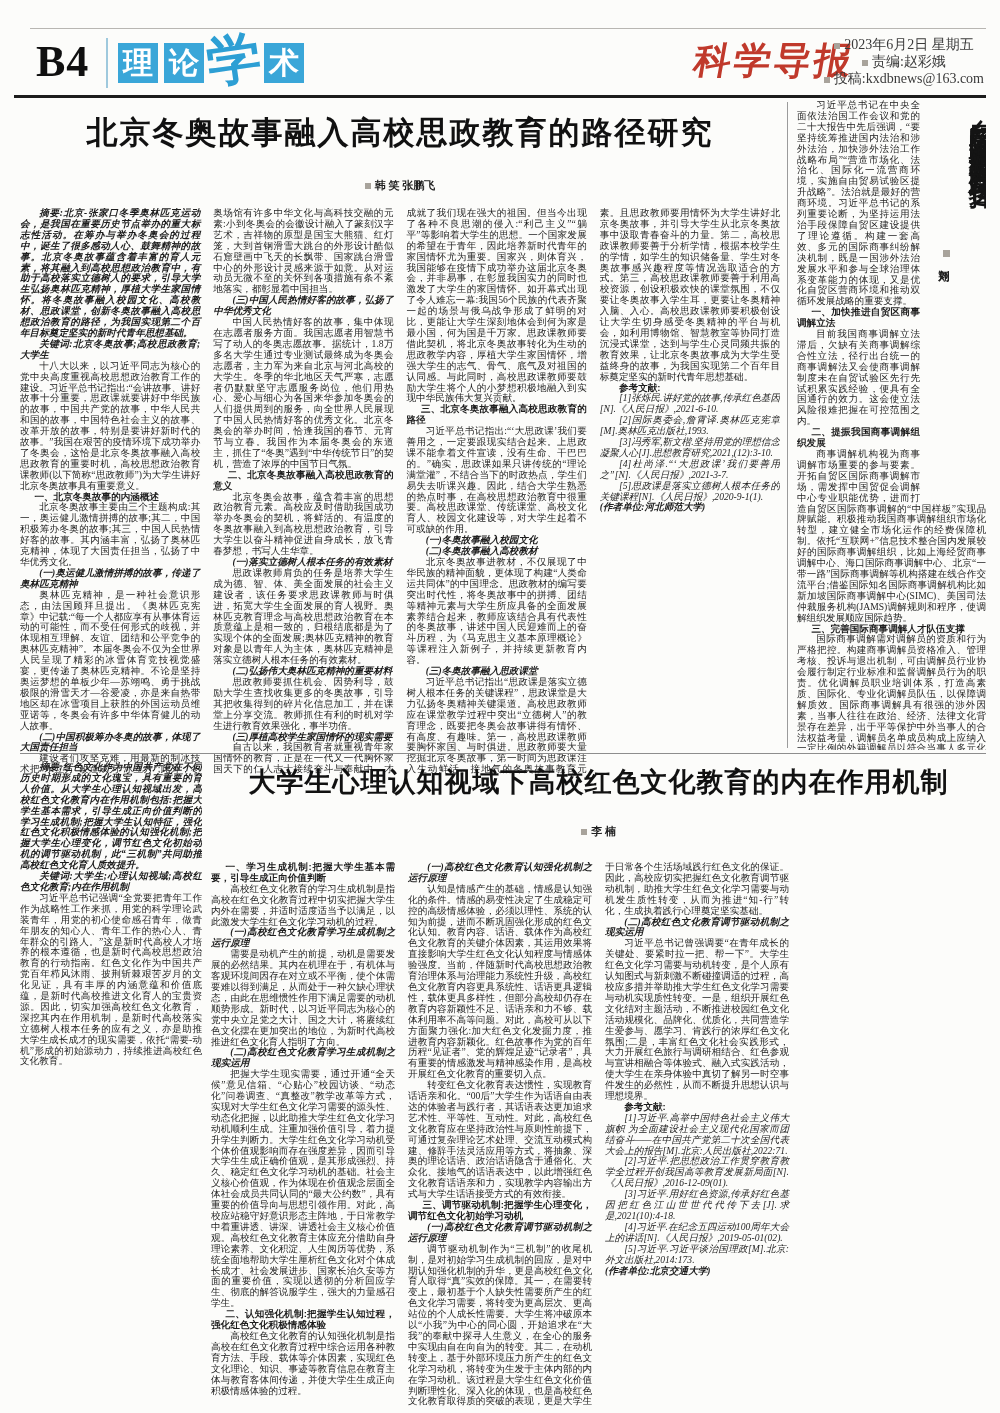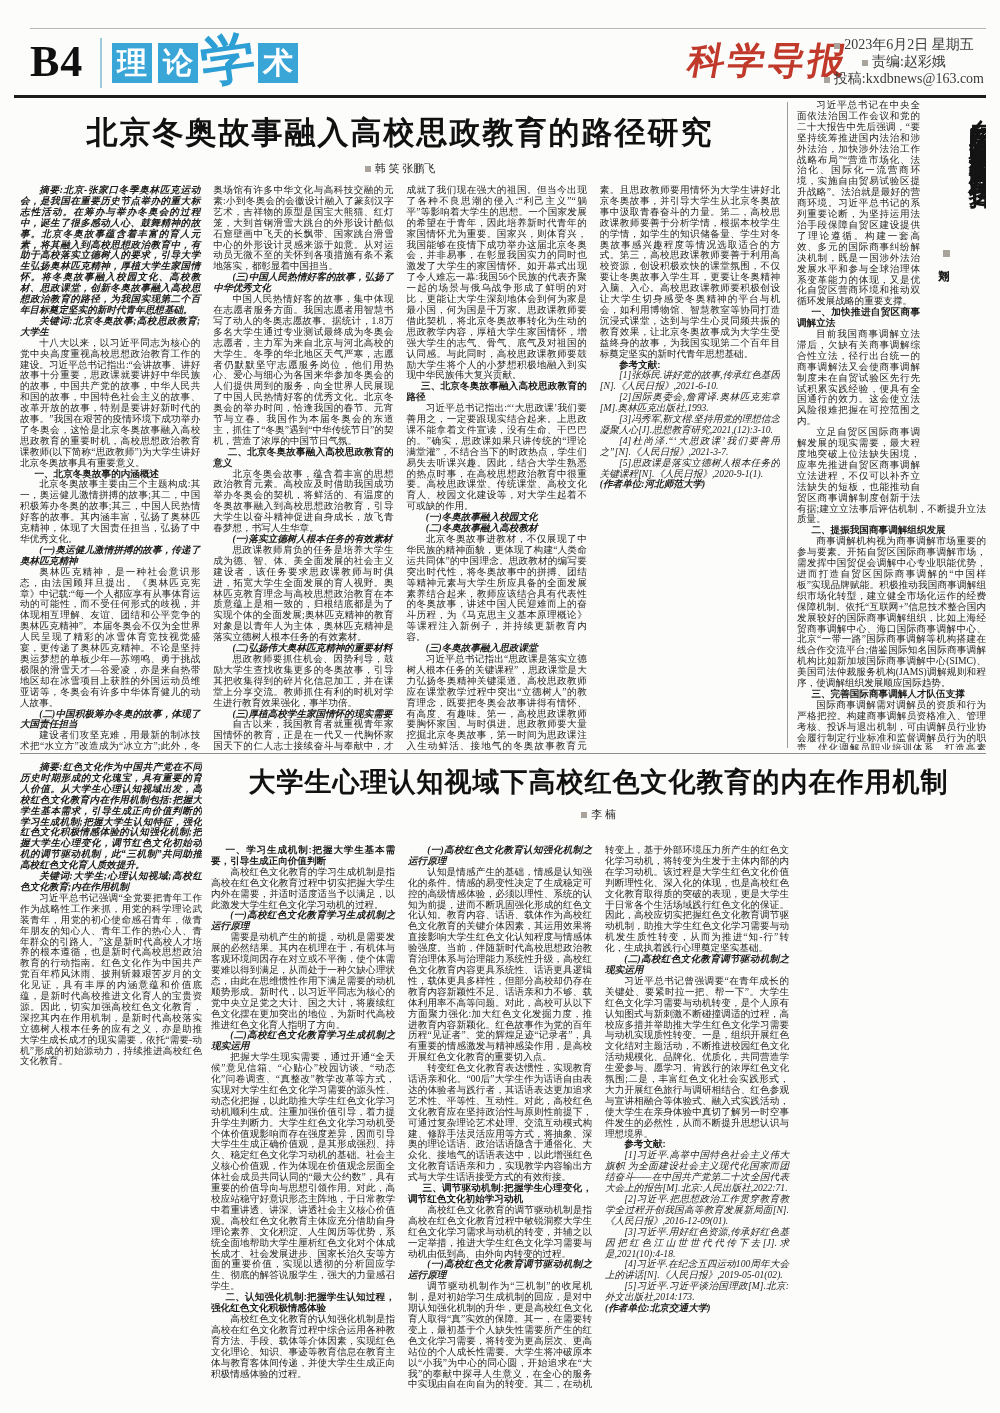--- a/index.html
+++ b/index.html
@@ -1,20 +1,20 @@
 <!DOCTYPE html>
 <html><head>
 <meta charset="utf-8">
 <style>
   html,body{margin:0;padding:0;background:#e8e8e6;}
   #page{position:relative;width:1000px;height:1413px;margin:0 auto;background:#fcfcfa;overflow:hidden;
         font-family:"Liberation Serif","DejaVu Serif",serif;color:#222;}
   
   .top-rule{position:absolute;top:28px;left:30px;right:14px;border-top:1px solid #b8b6b2;}
-  .header{position:absolute;top:34px;left:28px;right:16px;height:58px;}
+  .header{position:absolute;top:34px;left:34px;right:16px;height:58px;}
   .pageno{position:absolute;left:2px;top:2px;font-size:44px;font-weight:bold;letter-spacing:1px;color:#101010;}
   .hdr-div{position:absolute;left:72px;top:4px;height:50px;border-left:2px solid #9fc9dd;}
   .tiles{position:absolute;left:84px;top:6px;display:flex;align-items:center;}
   .tile{width:40px;height:40px;background:#3aa6d8;color:#fff;font-size:30px;font-weight:bold;
         display:flex;align-items:center;justify-content:center;margin-right:6px;font-family:"Liberation Sans",sans-serif;}
   .tile.fancy{background:transparent;color:#2d9fd4;font-size:54px;width:48px;height:52px;
         transform:rotate(-8deg);font-family:"Liberation Serif",serif;margin-top:-6px;}
   .masthead{position:absolute;left:660px;top:2px;font-size:37px;font-weight:bold;color:#c0392b;
         transform:skewX(-10deg);letter-spacing:3px;white-space:nowrap;}
   .dateblock{position:absolute;right:0;top:2px;font-size:14px;line-height:17px;color:#3a3a3a;text-align:center;}
@@ -28,22 +28,22 @@
   .h2{font-weight:bold;font-style:italic;text-indent:2em;}
   .abstract{font-style:italic;font-weight:600;text-indent:2em;}
   .keywords{font-style:italic;font-weight:700;text-indent:2em;}
   .refhead{font-weight:bold;text-indent:2em;font-family:"Liberation Sans",sans-serif;}
   .ref{font-style:italic;text-indent:2em;}
   .author{text-align:left;font-style:italic;font-weight:600;padding-right:4px;}
   
   .article1{position:absolute;top:112px;left:20px;width:760px;}
   .a1-title{text-align:center;font-size:31px;font-weight:bold;letter-spacing:2px;color:#111;
         font-family:"Liberation Sans",sans-serif;white-space:nowrap;}
-  .byline{text-align:center;font-size:11px;color:#222;margin-top:7px;font-weight:normal;}
-  .a1-body{margin-top:9px;height:578px;column-count:4;column-gap:13px;column-fill:auto;overflow:hidden;}
+  .byline{text-align:center;font-size:11px;color:#222;margin-top:24px;font-weight:bold;}
+  .a1-body{margin-top:15px;height:578px;column-count:4;column-gap:13px;column-fill:auto;overflow:hidden;}
   .vrule{position:absolute;top:102px;left:787px;height:646px;border-left:1px solid #9b9b9b;}
   
   .sidebar{position:absolute;top:100px;left:797px;width:189px;height:650px;overflow:hidden;}
   .sb-float{float:right;width:60px;height:396px;margin-left:6px;position:relative;}
   .sb-title{position:absolute;right:0;top:0;height:100%;writing-mode:vertical-rl;
         font-size:25px;font-weight:600;letter-spacing:4px;color:#141414;}
   .sb-byline{position:absolute;right:36px;top:150px;writing-mode:vertical-rl;font-size:11px;font-weight:bold;}
   .sb-byline .sq{width:7px;height:7px;margin:0 0 4px 0;}
   
   .hsep{position:absolute;top:753px;left:20px;right:14px;border-top:1px solid #8d8d8d;}
@@ -125,21 +125,20 @@
 
   <div class="sidebar bodytext">
     <div class="sb-float">
       <div class="sb-title">自贸区国际商事调解机制构建路径选择</div>
       <div class="sb-byline"><span class="sq"></span><span>刘翔</span></div>
     </div>
     <div>
         <div class="blk para">习近平总书记在中央全面依法治国工作会议和党的二十大报告中先后强调，“要坚持统筹推进国内法治和涉外法治，加快涉外法治工作战略布局”“营造市场化、法治化、国际化一流营商环境，实施自由贸易试验区提升战略”。法治就是最好的营商环境。习近平总书记的系列重要论断，为坚持运用法治手段保障自贸区建设提供了理论遵循。构建一套高效、多元的国际商事纠纷解决机制，既是一国涉外法治发展水平和参与全球治理体系变革能力的体现，又是优化自贸区营商环境和推动双循环发展战略的重要支撑。</div>
         <div class="blk h1">一、加快推进自贸区商事调解立法</div>
         <div class="blk para">目前我国商事调解立法滞后，欠缺有关商事调解综合性立法，径行出台统一的商事调解法又会使商事调解制度未在自贸试验区先行先试积累实践经验，便具有全国通行的效力。这会使立法风险很难把握在可控范围之内。</div>
-        <div class="blk para">立足自贸区国际商事调解发展的现实需要，最大程度地突破上位法缺失困境，应率先推进自贸区商事调解立法进程，不仅可以补齐立法缺失的短板，也能推动自贸区商事调解制度创新于法有据;建立立法事后评估机制，不断提升立法质量。</div>
         <div class="blk h1">二、提振我国商事调解组织发展</div>
         <div class="blk para">商事调解机构视为商事调解市场重要的参与要素。开拓自贸区国际商事调解市场，需发挥中国贸促会调解中心专业职能优势，进而打造自贸区国际商事调解的“中国样板”实现品牌赋能。积极推动我国商事调解组织市场化转型，建立健全市场化运作的经费保障机制。依托“互联网+”信息技术整合国内发展较好的国际商事调解组织，比如上海经贸商事调解中心、海口国际商事调解中心、北京“一带一路”国际商事调解等机构搭建在线合作交流平台;借鉴国际知名国际商事调解机构比如新加坡国际商事调解中心(SIMC)、美国司法仲裁服务机构(JAMS)调解规则和程序，使调解组织发展顺应国际趋势。</div>
         <div class="blk h1">三、完善国际商事调解人才队伍支撑</div>
         <div class="blk para">国际商事调解需对调解员的资质和行为严格把控。构建商事调解员资格准入、管理考核、投诉与退出机制，可由调解员行业协会履行制定行业标准和监督调解员行为的职责。优化调解员职业培训体系，打造高素质、国际化、专业化调解员队伍，以保障调解质效。国际商事调解具有很强的涉外因素，当事人往往在政治、经济、法律文化背景存在差异，出于平等保护中外当事人的合法权益考量，调解员名单成员构成上应纳入一定比例的外籍调解员以符合当事人多元化利益需求，强化国际商事纠纷解决人才服务保障。</div>
       </div>
   </div>
 
   <div class="hsep"></div>
 
   <div class="article3">
@@ -157,21 +156,20 @@
           <div class="blk h2">(一)高校红色文化教育学习生成机制之运行原理</div>
           <div class="blk para">需要是动机产生的前提，动机是需要发展的必然结果。其内在机理在于，有机体与客观环境间因存在对立或不平衡，使个体需要难以得到满足，从而处于一种欠缺心理状态，由此在思维惯性作用下满足需要的动机顺势形成。新时代，以习近平同志为核心的党中央立足党之大计、国之大计，将赓续红色文化摆在更加突出的地位，为新时代高校推进红色文化育人指明了方向。</div>
           <div class="blk h2">(二)高校红色文化教育学习生成机制之现实运用</div>
           <div class="blk para">把握大学生现实需要，通过开通“全天候”意见信箱、“心贴心”校园访谈、“动态化”问卷调查、“真整改”教学改革等方式，实现对大学生红色文化学习需要的源头性、动态化把握，以此助推大学生红色文化学习动机顺利生成。注重加强价值引导，着力提升学生判断力。大学生红色文化学习动机受个体价值观影响而存在强度差异，因而引导大学生生成正确价值观，是其形成强烈、持久、稳定红色文化学习动机的基础。社会主义核心价值观，作为体现在价值观念层面全体社会成员共同认同的“最大公约数”，具有重要的价值导向与思想引领作用。对此，高校应站稳守好意识形态主阵地，于日常教学中着重讲透、讲深、讲透社会主义核心价值观。高校红色文化教育主体应充分借助自身理论素养、文化积淀、人生阅历等优势，系统全面地帮助大学生厘析红色文化对个体成长成才、社会发展进步、国家长治久安等方面的重要价值，实现以透彻的分析回应学生、彻底的解答说服学生，强大的力量感召学生。</div>
           <div class="blk h1">二、认知强化机制:把握学生认知过程，强化红色文化积极情感体验</div>
           <div class="blk para">高校红色文化教育的认知强化机制是指高校在红色文化教育过程中综合运用各种教育方法、手段、载体等介体因素，实现红色文化理论、知识、事迹等教育信息在教育主体与教育客体间传递，并使大学生生成正向积极情感体验的过程。</div>
           <div class="blk h2">(一)高校红色文化教育认知强化机制之运行原理</div>
           <div class="blk para">认知是情感产生的基础，情感是认知强化的条件。情感的易变性决定了生成稳定可控的高级情感体验，必须以理性、系统的认知为前提，进而不断巩固强化形成的红色文化认知。教育内容、话语、载体作为高校红色文化教育的关键介体因素，其运用效果将直接影响大学生红色文化认知程度与情感体验强度。当前，伴随新时代高校思想政治教育治理体系与治理能力系统性升级，高校红色文化教育内容更具系统性、话语更具逻辑性，载体更具多样性，但部分高校却仍存在教育内容新颖性不足、话语亲和力不够、载体利用率不高等问题。对此，高校可从以下方面聚力强化:加大红色文化发掘力度，推进教育内容新颖化。红色故事作为党的百年历程“见证者”、党的辉煌足迹“记录者”，具有重要的情感激发与精神感染作用，是高校开展红色文化教育的重要切入点。</div>
           <div class="blk para">转变红色文化教育表达惯性，实现教育话语亲和化。“00后”大学生作为话语自由表达的体验者与践行者，其话语表达更加追求艺术性、平等性、互动性。对此，高校红色文化教育应在坚持政治性与原则性前提下，可通过复杂理论艺术处理、交流互动模式构建、修辞手法灵活应用等方式，将抽象、深奥的理论话语、政治话语隐含于通俗化、大众化、接地气的话语表达中，以此增强红色文化教育话语亲和力，实现教学内容输出方式与大学生话语接受方式的有效衔接。</div>
           <div class="blk h1">三、调节驱动机制:把握学生心理变化，调节红色文化初始学习动机</div>
-          <div class="blk para">高校红色文化教育的调节驱动机制是指高校在红色文化教育过程中敏锐洞察大学生红色文化学习需求与动机的转变，并辅之以一定举措，推进大学生红色文化学习需要与动机由低到高、由外向内转变的过程。</div>
           <div class="blk h2">(一)高校红色文化教育调节驱动机制之运行原理</div>
           <div class="blk para">调节驱动机制作为“三机制”的收尾机制，是对初始学习生成机制的回应，是对中期认知强化机制的升华，更是高校红色文化育人取得“真”实效的保障。其一，在需要转变上，最初基于个人缺失性需要所产生的红色文化学习需要，将转变为更高层次、更高站位的个人成长性需要。大学生将冲破原本以“小我”为中心的同心圆，开始追求在“大我”的奉献中探寻人生意义，在全心的服务中实现由自在向自为的转变。其二，在动机转变上，基于外部环境压力所产生的红色文化学习动机，将转变为生发于主体内部的内在学习动机。该过程是大学生红色文化价值判断理性化、深入化的体现，也是高校红色文化教育取得质的突破的表现，更是大学生于日常各个生活场域践行红色文化的保证。因此，高校应切实把握红色文化教育调节驱动机制，助推大学生红色文化学习需要与动机发生质性转变，从而为推进“知-行”转化，生成执着践行心理奠定坚实基础。</div>
           <div class="blk h2">(二)高校红色文化教育调节驱动机制之现实运用</div>
           <div class="blk para">习近平总书记曾强调要“在青年成长的关键处、要紧时拉一把、帮一下”。大学生红色文化学习需要与动机转变，是个人原有认知图式与新刺激不断碰撞调适的过程，高校应多措并举助推大学生红色文化学习需要与动机实现质性转变。一是，组织开展红色文化结对主题活动，不断推进校园红色文化活动规模化、品牌化、优质化，共同营造学生爱参与、愿学习、肯践行的浓厚红色文化氛围;二是，丰富红色文化社会实践形式，大力开展红色旅行与调研相结合、红色参观与宣讲相融合等体验式、融入式实践活动，使大学生在亲身体验中真切了解另一时空事件发生的必然性，从而不断提升思想认识与理想境界。</div>
           <div class="blk refhead">参考文献:</div>
           <div class="blk ref">[1]习近平.高举中国特色社会主义伟大旗帜 为全面建设社会主义现代化国家而团结奋斗——在中国共产党第二十次全国代表大会上的报告[M].北京:人民出版社,2022:71.</div>
           <div class="blk ref">[2]习近平.把思想政治工作贯穿教育教学全过程开创我国高等教育发展新局面[N].《人民日报》,2016-12-09(01).</div>
           <div class="blk ref">[3]习近平.用好红色资源,传承好红色基因把红色江山世世代代传下去[J].求是,2021(10):4-18.</div>
           <div class="blk ref">[4]习近平.在纪念五四运动100周年大会上的讲话[N].《人民日报》,2019-05-01(02).</div>
           <div class="blk ref">[5]习近平.习近平谈治国理政[M].北京:外文出版社,2014:173.</div>

